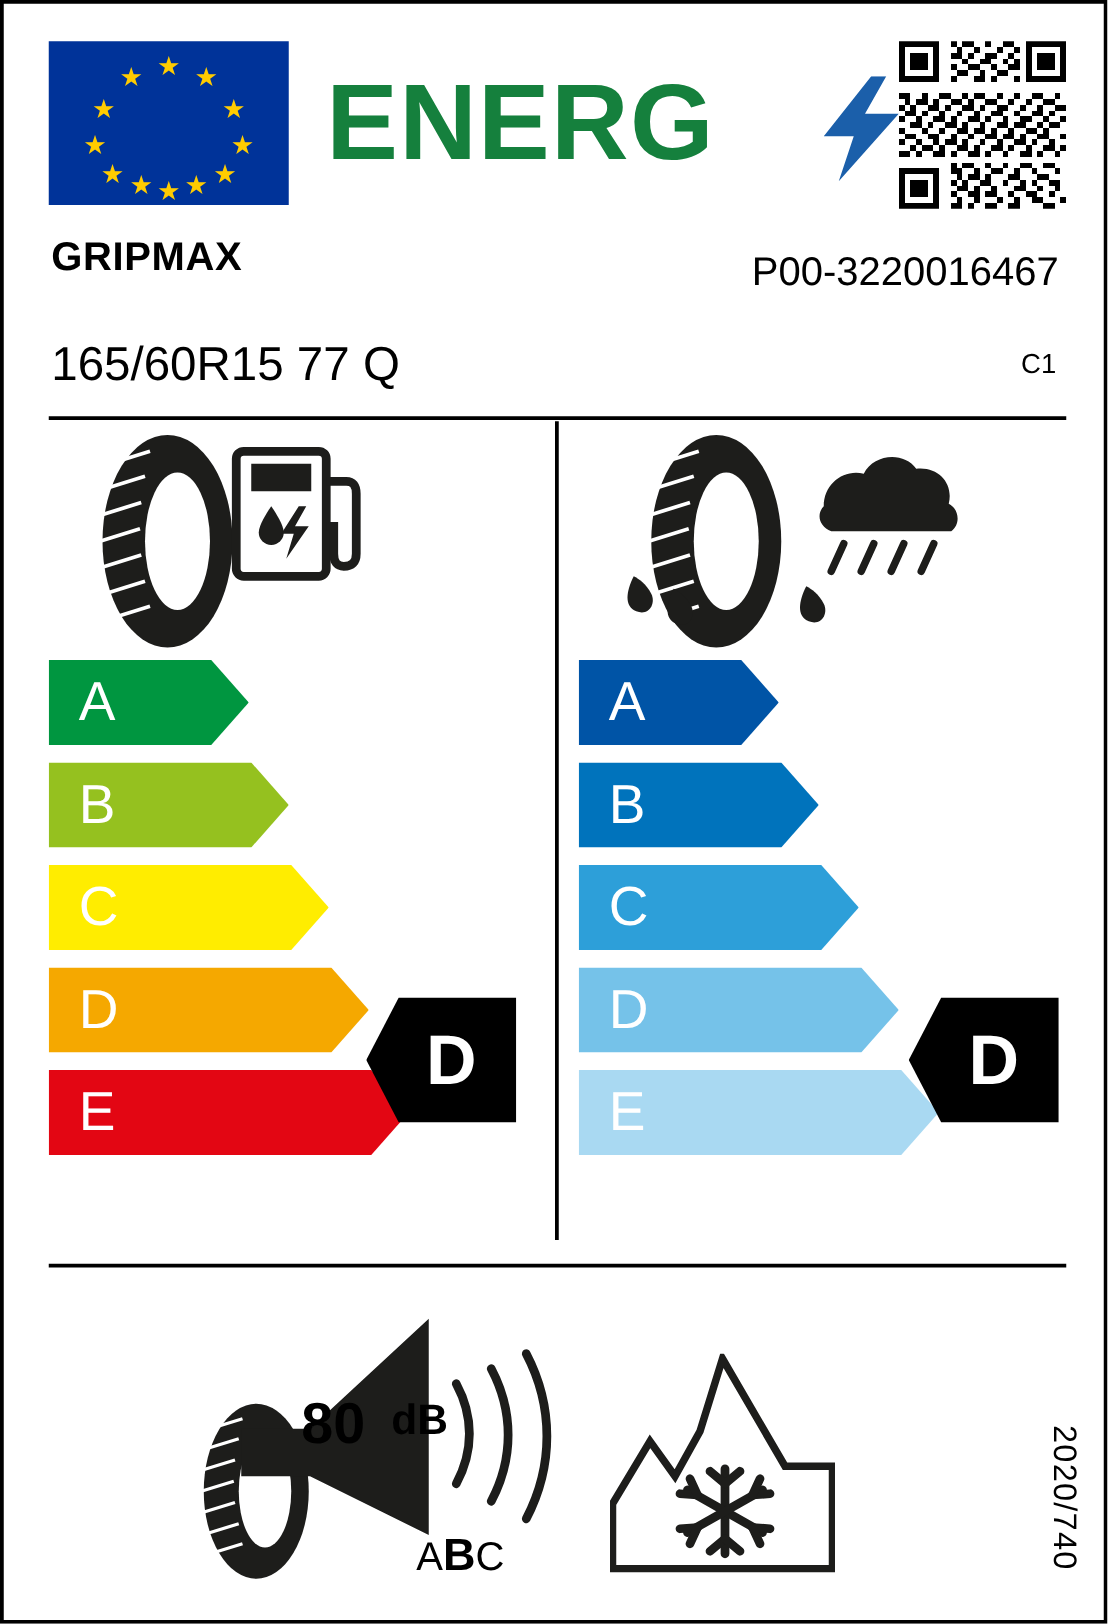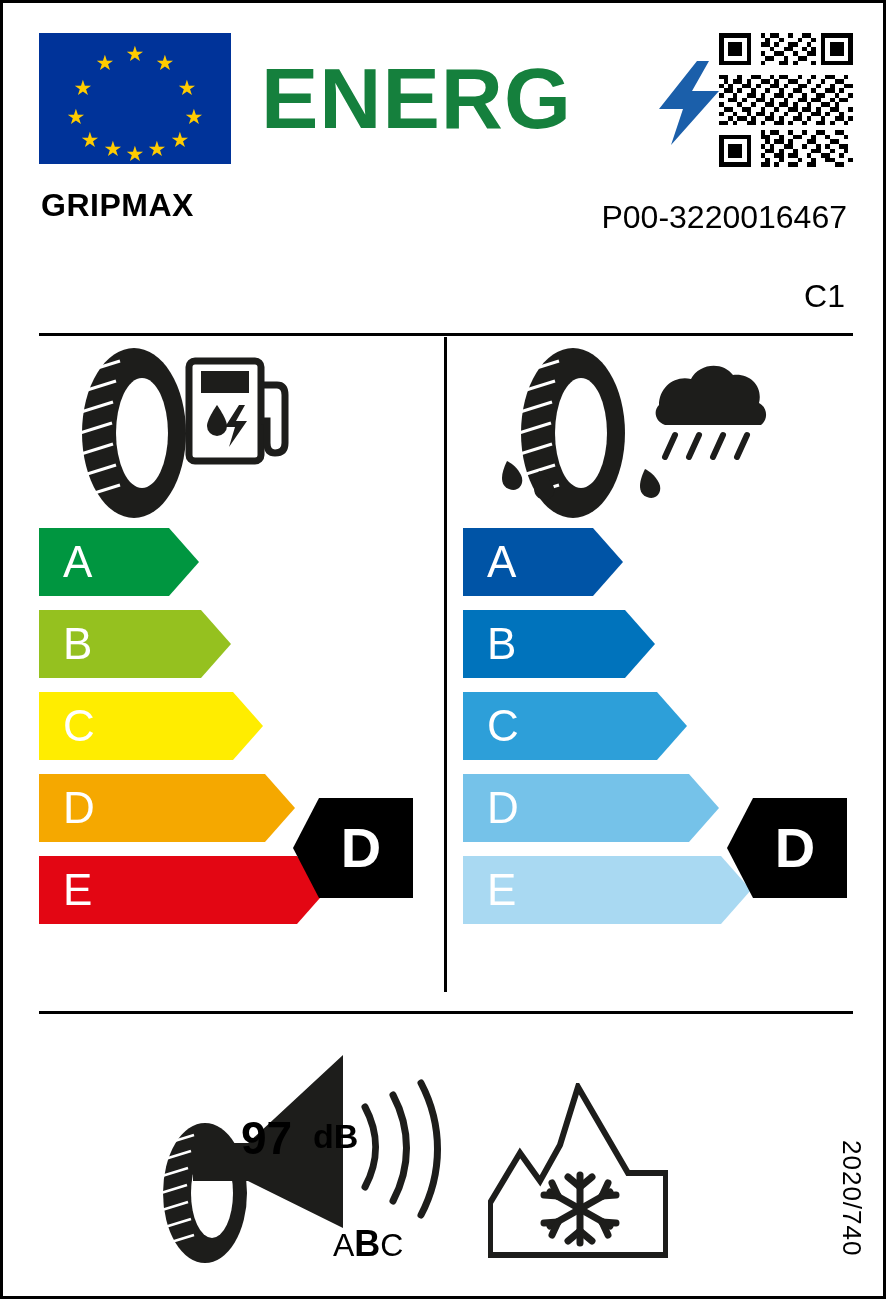--- a/index.html
+++ b/index.html
@@ -92,21 +92,21 @@
     position: absolute;
     left: 38px;
     top: 268px;
     font-size: 38px;
     color: #000;
   }
   .tyreclass {
     position: absolute;
     right: 38px;
     top: 275px;
-    font-size: 32px;
+    font-size: 22px;
     color: #000;
   }
 
   
   .hr-top {
     position: absolute;
     left: 36px;
     top: 330px;
     width: 814px;
     height: 3px;
@@ -455,20 +455,21 @@
           <rect x="12" y="28" width="1" height="1"></rect>
           <rect x="15" y="28" width="2" height="1"></rect>
           <rect x="19" y="28" width="2" height="1"></rect>
           <rect x="25" y="28" width="2" height="1"></rect>
       </g>
     </svg>
   </div>
 
   <div class="brand">GRIPMAX</div>
   <div class="partcode">P00-3220016467</div>
+  <div class="tyresize">165/60R15 77 Q</div>
   <div class="tyreclass">C1</div>
 
   <div class="hr-top"></div>
   <div class="vr"></div>
   <div class="hr-mid"></div>
 
   <div class="col col-fuel">
     <div class="pictogram">
       <svg width="300" height="180" viewBox="0 0 300 180">
 
@@ -629,21 +630,21 @@
       </g>
 
       <polygon points="40,110 95,110 190,22 190,195 95,148 40,148" fill="#1d1d1b"></polygon>
 
       <g fill="none" stroke="#1d1d1b" stroke-width="7" stroke-linecap="round">
         <path d="M212,74 C226,100 226,128 212,154"></path>
         <path d="M240,62 C258,96 258,134 240,168"></path>
         <path d="M268,50 C290,92 290,140 268,182"></path>
       </g>
     </svg>
-    <span class="noise-db">97</span>
+    <span class="noise-db">80</span>
     <span class="noise-db-unit">dB</span>
     <div class="noise-classes">
       <span>A</span><span class="sel">B</span><span>C</span>
     </div>
   </div>
 
   <div class="snow">
     <svg width="180" height="175" viewBox="0 0 180 175">
       <polygon points="90,4 140,90 178,90 178,172 2,172 2,120 32,70 52,98 72,62" fill="none" stroke="#1d1d1b" stroke-width="6"></polygon>
       <g stroke="#1d1d1b" stroke-width="7" stroke-linecap="round">

